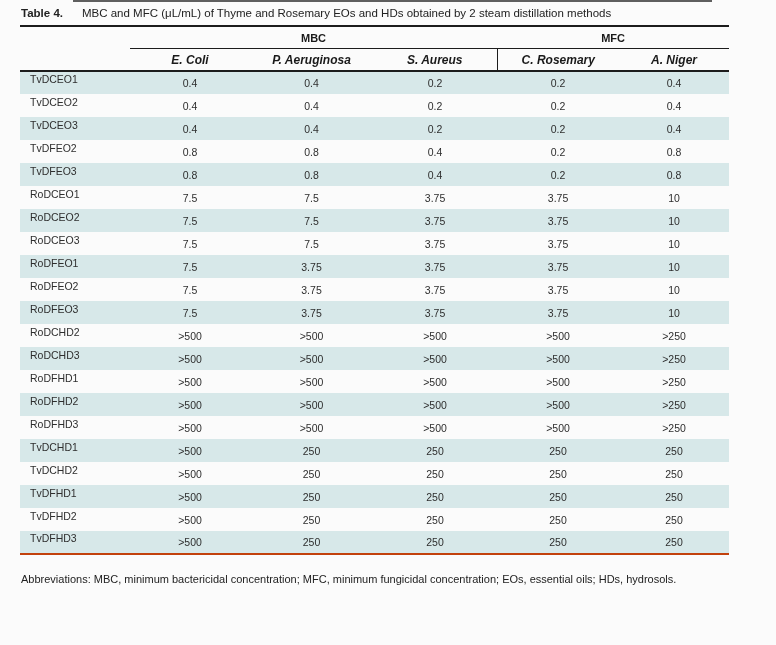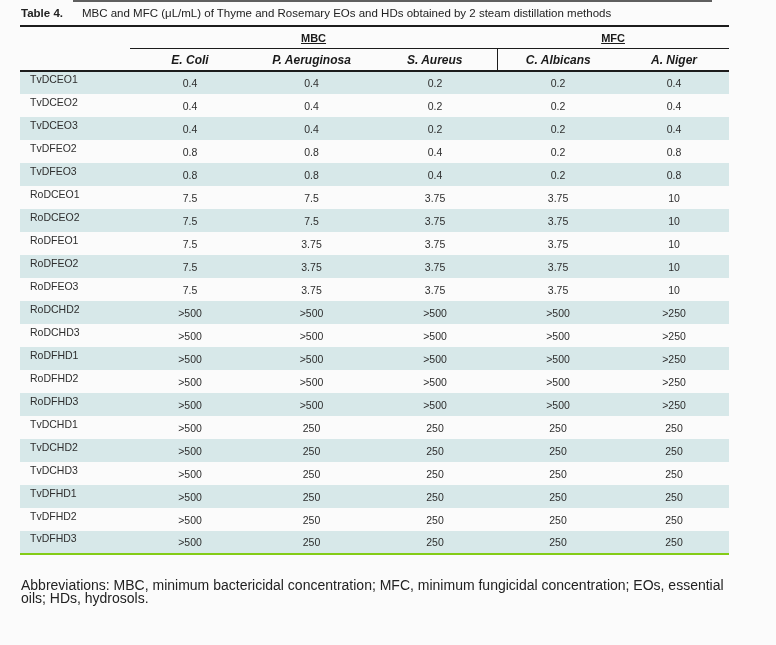--- a/index.html
+++ b/index.html
@@ -46,21 +46,20 @@
     border-top: 2px solid #1c1c1c;
     height: 21px;
     font-size: 11px;
     font-weight: bold;
     text-align: center;
     padding: 0;
     vertical-align: middle;
   }
   .group-row th.group {
     border-bottom: 1.5px solid #1c1c1c;
-    text-decoration: underline;
   }
   .species-row th {
     height: 21px;
     font-size: 12px;
     font-weight: bold;
     font-style: italic;
     text-align: center;
     padding: 0;
     vertical-align: middle;
     border-bottom: 2px solid #1c1c1c;
@@ -84,25 +83,25 @@
   }
   tbody td {
     text-align: center;
     padding: 0;
     font-size: 10.5px;
     color: #2e2e2e;
     vertical-align: middle;
   }
   tbody tr:last-child th,
   tbody tr:last-child td {
-    border-bottom: 2px solid #84cc16;
+    border-bottom: 2px solid #c2410c;
   }
   .footnote {
-    margin: 24px 0 0 1px;
-    font-size: 14px;
+    margin: 18px 0 0 1px;
+    font-size: 11px;
     line-height: 13px;
     width: 730px;
     color: #222;
   }
 </style>
 </head>
 <body>
 
 <div class="artifact-top"></div>
 
@@ -125,21 +124,21 @@
       <tr class="group-row">
         <th class="corner"></th>
         <th class="group" colspan="3">MBC</th>
         <th class="group" colspan="2">MFC</th>
       </tr>
       <tr class="species-row">
         <th></th>
         <th>E. Coli</th>
         <th>P. Aeruginosa</th>
         <th>S. Aureus</th>
-        <th class="divider">C. Albicans</th>
+        <th class="divider">C. Rosemary</th>
         <th>A. Niger</th>
       </tr>
     </thead>
     <tbody>
         <tr>
           <th>TvDCEO1</th>
           <td>0.4</td>
           <td>0.4</td>
           <td>0.2</td>
           <td>0.2</td>
@@ -187,20 +186,28 @@
         </tr>
         <tr>
           <th>RoDCEO2</th>
           <td>7.5</td>
           <td>7.5</td>
           <td>3.75</td>
           <td>3.75</td>
           <td>10</td>
         </tr>
         <tr>
+          <th>RoDCEO3</th>
+          <td>7.5</td>
+          <td>7.5</td>
+          <td>3.75</td>
+          <td>3.75</td>
+          <td>10</td>
+        </tr>
+        <tr>
           <th>RoDFEO1</th>
           <td>7.5</td>
           <td>3.75</td>
           <td>3.75</td>
           <td>3.75</td>
           <td>10</td>
         </tr>
         <tr>
           <th>RoDFEO2</th>
           <td>7.5</td>
@@ -260,28 +267,20 @@
         <tr>
           <th>TvDCHD1</th>
           <td>&gt;500</td>
           <td>250</td>
           <td>250</td>
           <td>250</td>
           <td>250</td>
         </tr>
         <tr>
           <th>TvDCHD2</th>
-          <td>&gt;500</td>
-          <td>250</td>
-          <td>250</td>
-          <td>250</td>
-          <td>250</td>
-        </tr>
-        <tr>
-          <th>TvDCHD3</th>
           <td>&gt;500</td>
           <td>250</td>
           <td>250</td>
           <td>250</td>
           <td>250</td>
         </tr>
         <tr>
           <th>TvDFHD1</th>
           <td>&gt;500</td>
           <td>250</td>

